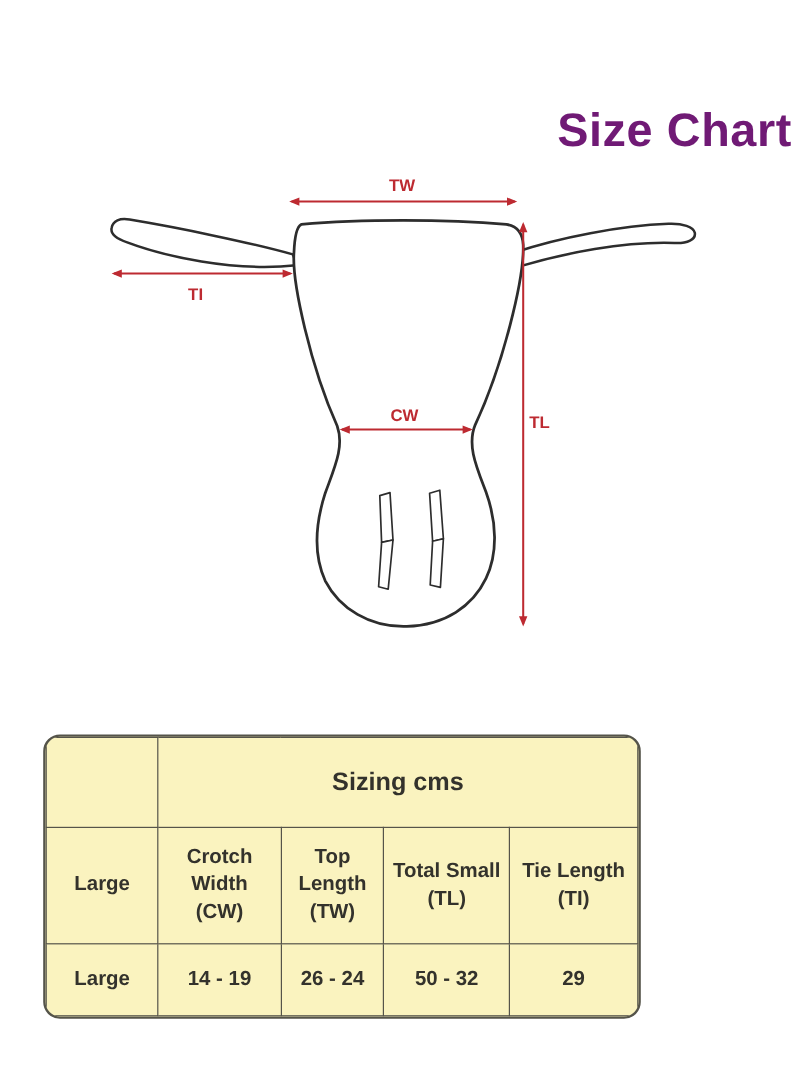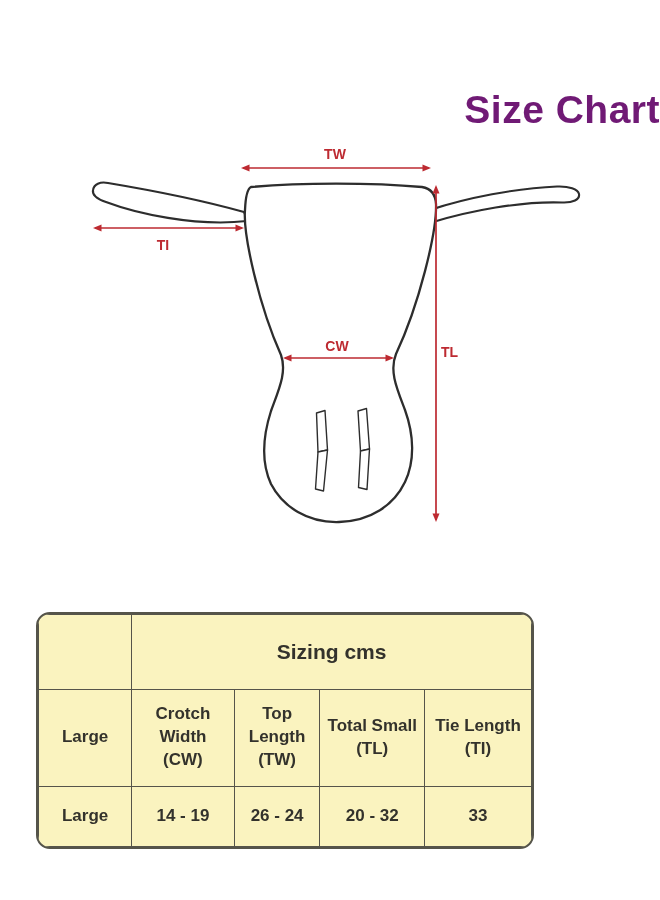--- a/index.html
+++ b/index.html
@@ -157,18 +157,18 @@
         </td>
         <td>
           <span class="line">Tie Length</span>
           <span class="line">(TI)</span>
         </td>
       </tr>
       <tr class="data-row">
         <td>Large</td>
         <td>14 - 19</td>
         <td>26 - 24</td>
-        <td>20 - 32</td>
-        <td>33</td>
+        <td>50 - 32</td>
+        <td>29</td>
       </tr>
     </tbody>
   </table>
 </div>
 
 </body></html>

